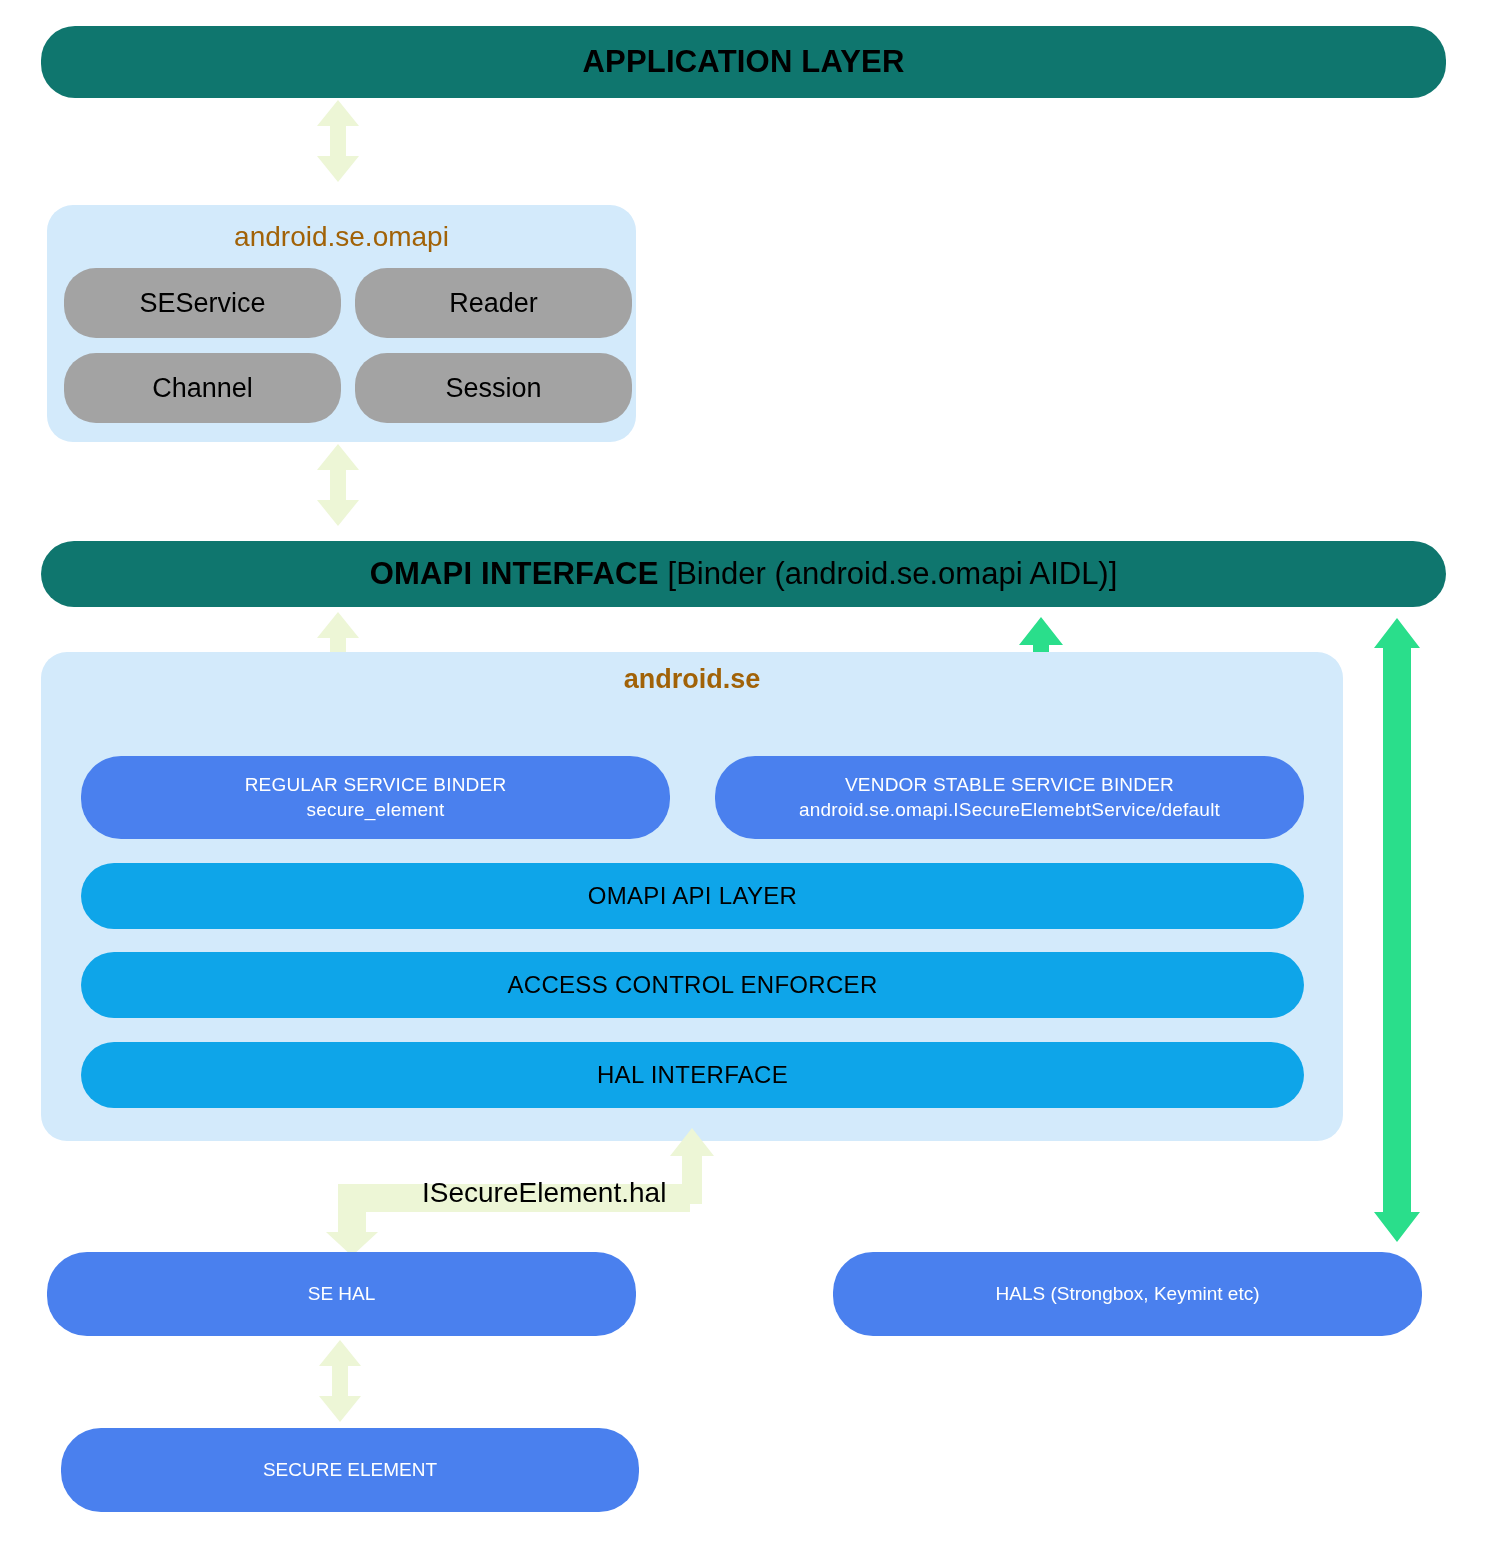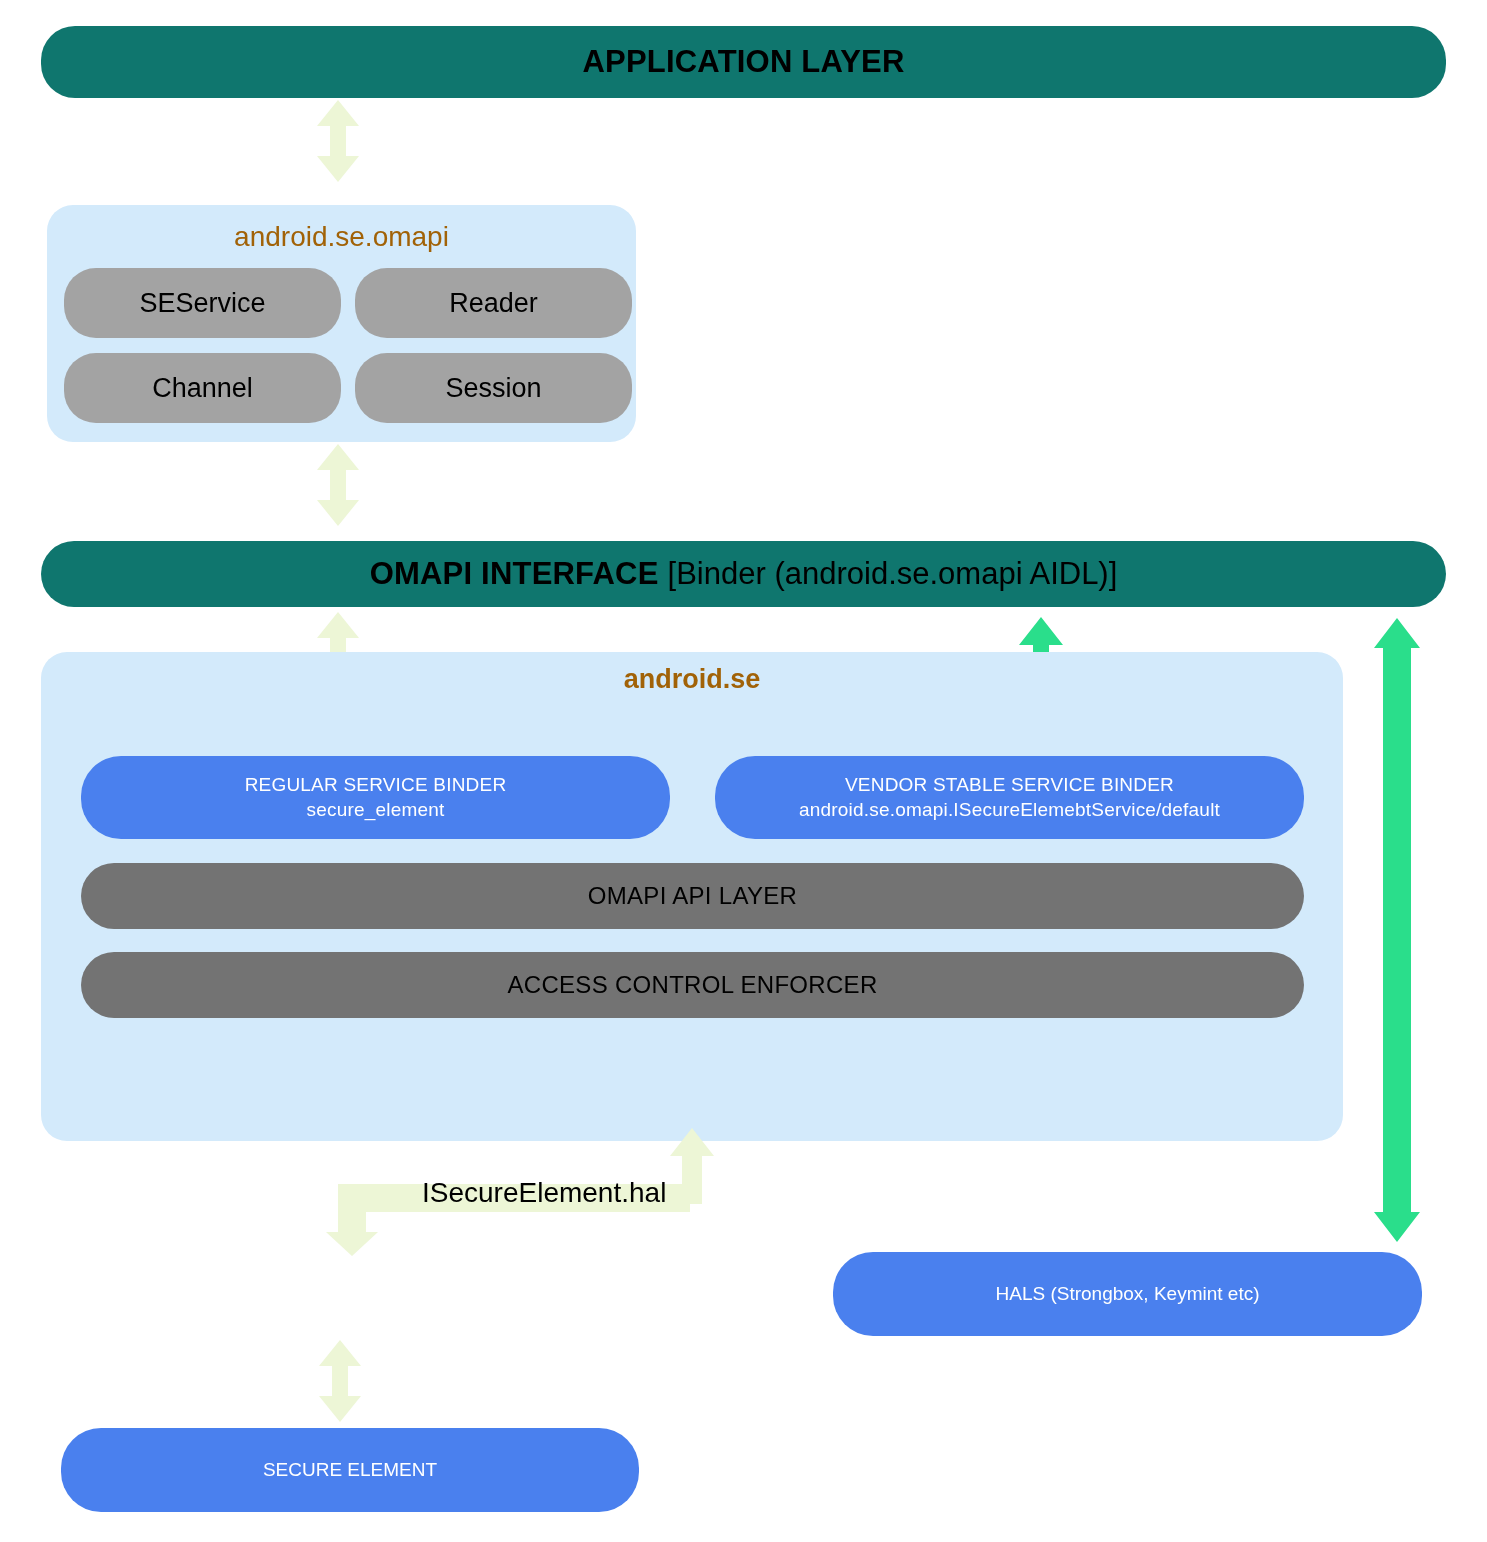--- a/index.html
+++ b/index.html
@@ -66,21 +66,21 @@
     display: flex;
     align-items: center;
     justify-content: center;
     font-size: 27px;
     color: #000;
     text-align: center;
   }
 
   
   .row-white {
-    background: #737373;
+    background: #0ea5e9;
     border-radius: 34px;
     display: flex;
     align-items: center;
     justify-content: center;
     font-size: 24px;
     color: #000;
     letter-spacing: 0.3px;
     text-align: center;
   }
 
@@ -183,36 +183,42 @@
     <span class="l1">VENDOR STABLE SERVICE BINDER</span>
     <span class="l2">android.se.omapi.ISecureElemebtService/default</span>
   </div>
 
   <div class="abs row-white" style="left:81px; top:863px; width:1223px; height:66px;">
     <span>OMAPI API LAYER</span>
   </div>
   <div class="abs row-white" style="left:81px; top:952px; width:1223px; height:66px;">
     <span>ACCESS CONTROL ENFORCER</span>
   </div>
+  <div class="abs row-white" style="left:81px; top:1042px; width:1223px; height:66px;">
+    <span>HAL INTERFACE</span>
+  </div>
 
   <div class="abs" style="left:310px; top:1128px; width:420px; height:128px;">
     <svg class="arrow-svg" width="420" height="128" viewBox="0 0 420 128">
 
       <path d="M 382,0 L 403,26 L 392,26 L 392,56 L 40,56 L 40,44 L 14,70 L 40,96 L 40,84 L 404,84
                L 404,26 L 392,26 L 392,26 Z" fill="none"></path>
 
       <polygon points="382,0 404,28 392,28 392,76 372,76 372,28 360,28" fill="#edf6d6"></polygon>
 
       <rect x="28" y="56" width="352" height="28" fill="#edf6d6"></rect>
 
       <polygon points="28,56 56,56 56,104 68,104 42,128 16,104 28,104" fill="#edf6d6"></polygon>
     </svg>
     <span class="hal-label" style="left:112px; top:49px;">ISecureElement.hal</span>
   </div>
 
+  <div class="abs pill-blue single" style="left:47px; top:1252px; width:589px; height:84px;">
+    <span>SE HAL</span>
+  </div>
   <div class="abs pill-blue single" style="left:833px; top:1252px; width:589px; height:84px;">
     <span>HALS (Strongbox, Keymint etc)</span>
   </div>
 
   <div class="abs" style="left:315px; top:1340px; width:50px; height:82px;">
     <svg class="arrow-svg" width="50" height="82" viewBox="0 0 50 82">
       <polygon points="25,0 46,26 33,26 33,56 46,56 25,82 4,56 17,56 17,26 4,26" fill="#edf6d6"></polygon>
     </svg>
   </div>
 

